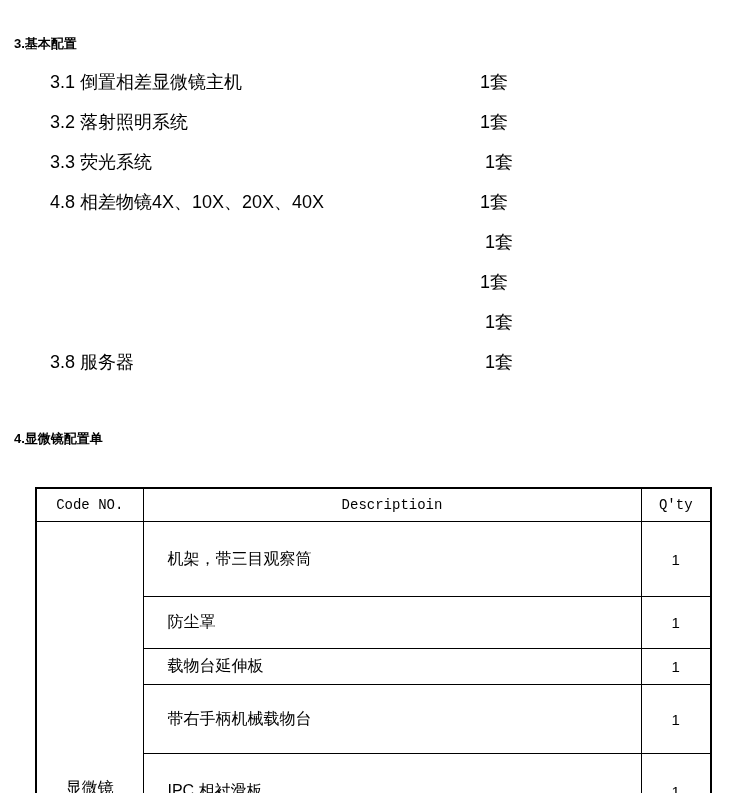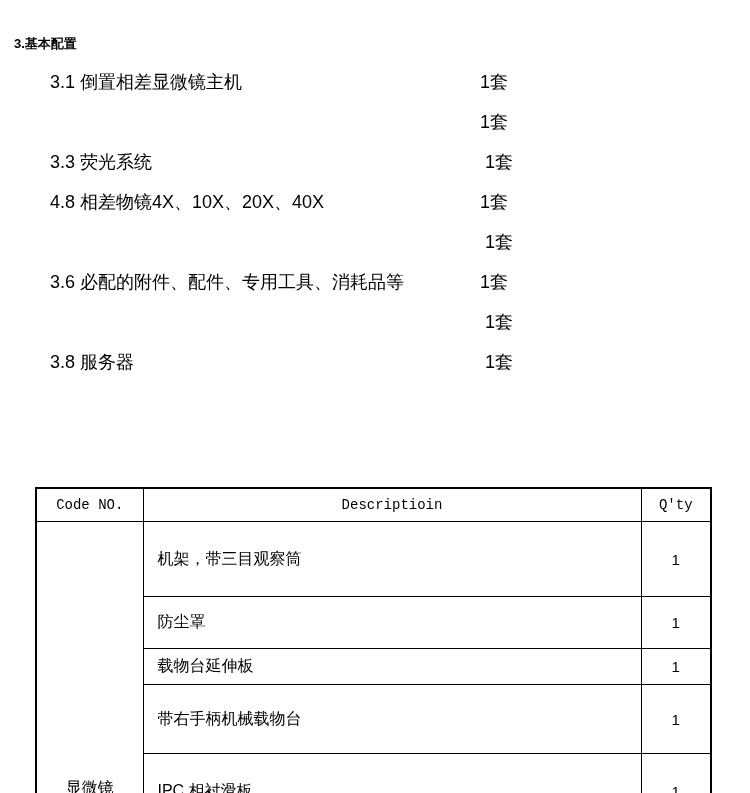--- a/index.html
+++ b/index.html
@@ -67,21 +67,21 @@
     padding: 8px;
   }
   tr.hdr-row { height: 28px; }
   tr.row-0 { height: 75px; }
   tr.row-1 { height: 52px; }
   tr.row-2 { height: 36px; }
   tr.row-3 { height: 69px; }
   tr.row-4 { height: 76px; }
   td.desc-cell {
     font-size: 16px;
-    padding-left: 14px;
+    padding-left: 24px;
     vertical-align: middle;
     white-space: nowrap;
   }
   td.qty-cell {
     font-size: 15px;
     text-align: center;
     vertical-align: middle;
   }
   td.code-cell {
     font-size: 16px;
@@ -95,45 +95,46 @@
 
 <div class="page">
 
   <h2 class="heading" style="top:33px">3.基本配置</h2>
 
   <div class="cfg-row" style="top:71px">
     <span class="cfg-text">3.1 倒置相差显微镜主机</span>
     <span class="cfg-qty">1套</span>
   </div>
   <div class="cfg-row" style="top:111px">
+    <span class="cfg-text">3.2 落射照明系统</span>
     <span class="cfg-qty">1套</span>
   </div>
   <div class="cfg-row" style="top:151px">
     <span class="cfg-text">3.3 荧光系统</span>
     <span class="cfg-qty" style="left:477px">1套</span>
   </div>
   <div class="cfg-row" style="top:191px">
     <span class="cfg-text">4.8 相差物镜4X、10X、20X、40X</span>
     <span class="cfg-qty">1套</span>
   </div>
   <div class="cfg-row" style="top:231px">
     <span class="cfg-qty" style="left:477px">1套</span>
   </div>
   <div class="cfg-row" style="top:271px">
-    <span class="cfg-text">3.6 必配的附件、配件、专用工具、消耗品等</span>
     <span class="cfg-qty">1套</span>
   </div>
   <div class="cfg-row" style="top:311px">
     <span class="cfg-qty" style="left:477px">1套</span>
   </div>
   <div class="cfg-row" style="top:351px">
     <span class="cfg-text">3.8 服务器</span>
     <span class="cfg-qty" style="left:477px">1套</span>
   </div>
 
+  <h2 class="heading" style="top:428px">4.显微镜配置单</h2>
 
   <table class="cfg-table">
     <colgroup>
       <col style="width:107px">
       <col style="width:498px">
       <col style="width:70px">
     </colgroup>
     <tbody>
         <tr class="hdr-row">
       <th>Code NO.</th>

